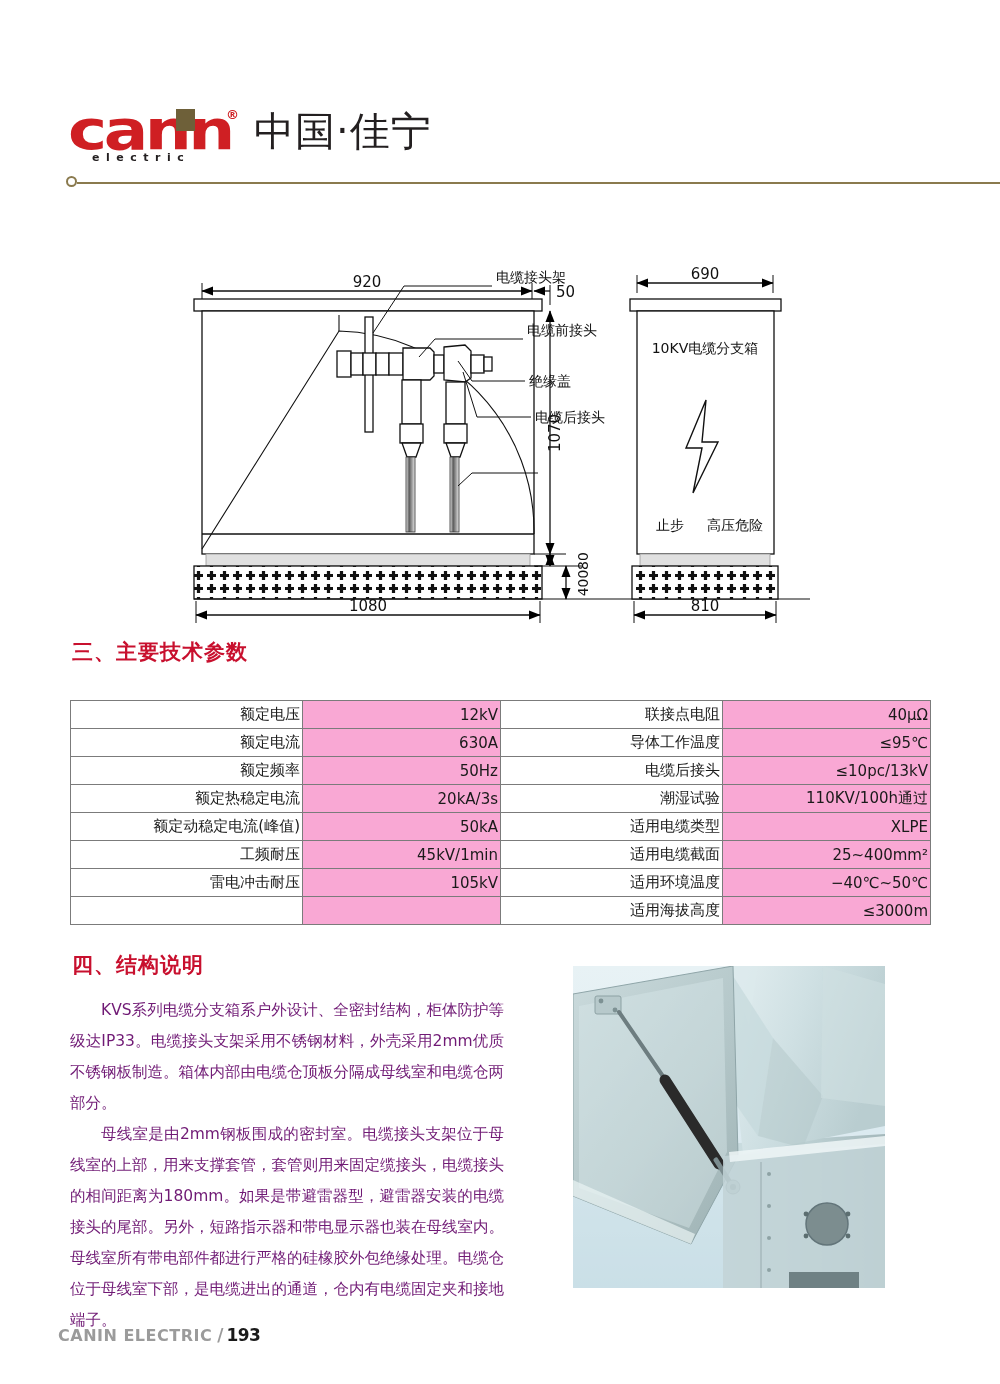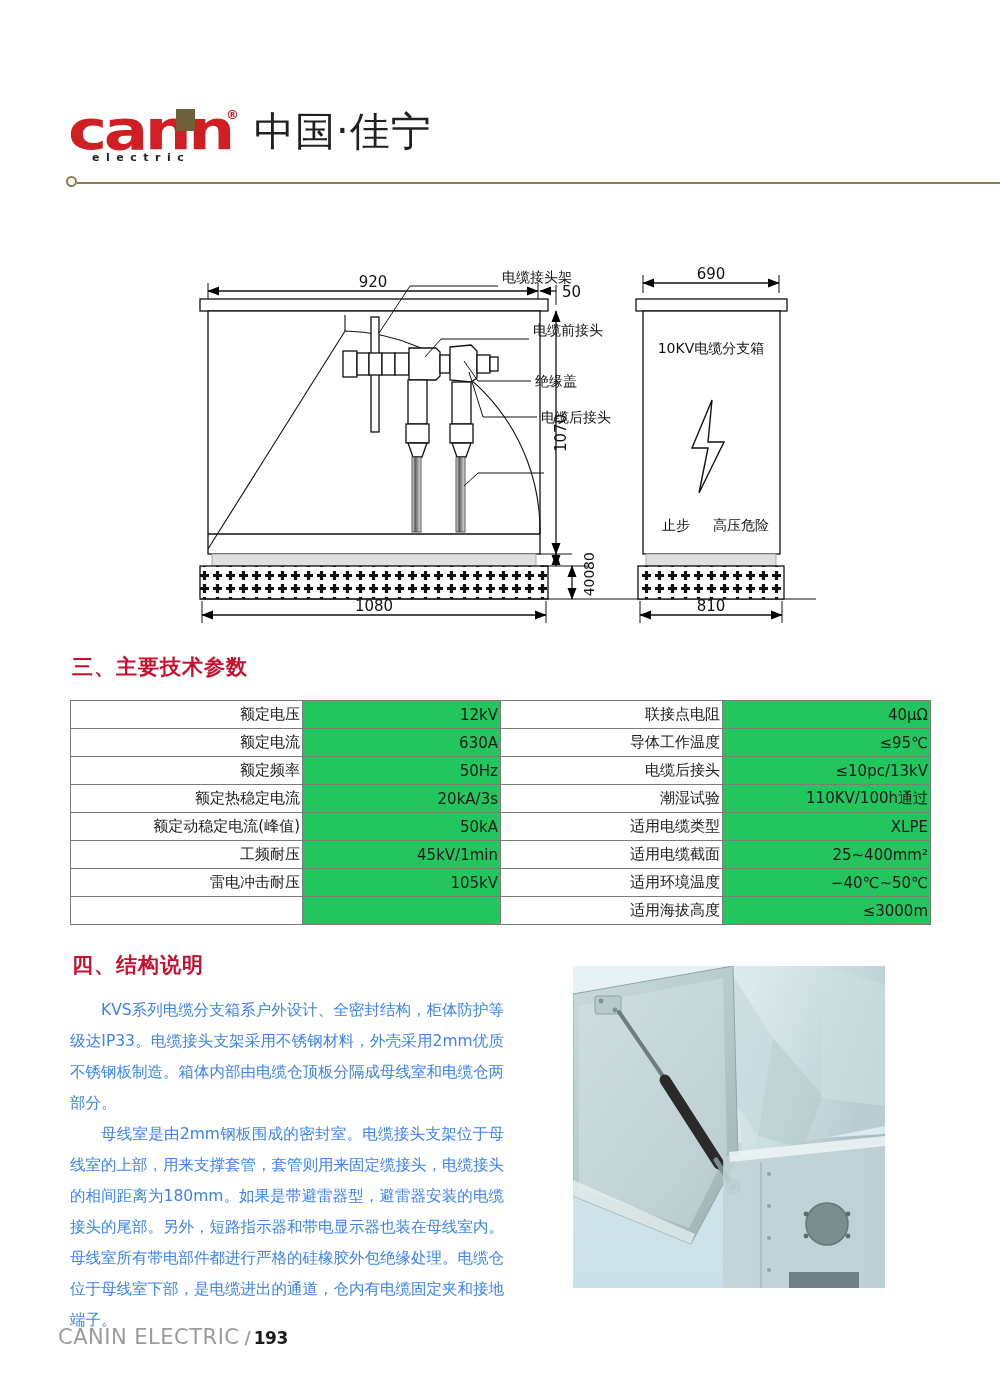--- a/index.html
+++ b/index.html
@@ -97,35 +97,35 @@
     width: 11px; height: 11px;
     border: 2px solid #8a7a4e;
     border-radius: 50%;
     background: #ffffff;
     box-sizing: border-box;
   }
 
   
   .diagram {
     position: absolute;
-    left: 16px; top: 205px;
+    left: 10px; top: 205px;
     width: 960px; height: 430px;
   }
   .diagram svg { display: block; }
 
   
   .sec-heading {
     position: absolute;
     font-size: 21px;
     font-weight: 700;
     color: #c8102e;
     letter-spacing: 1px;
     white-space: nowrap;
   }
-  #heading-params { left: 72px; top: 653px; }
+  #heading-params { left: 72px; top: 638px; }
   #heading-structure { left: 72px; top: 951px; }
 
   
   .spec-table-wrap {
     position: absolute;
     left: 70px; top: 700px;
     width: 860px;
   }
   table.spec {
     border-collapse: collapse;
@@ -136,34 +136,34 @@
     border: 1px solid #7b7b7b;
     height: 25px;
     font-size: 15px;
     text-align: right;
     vertical-align: middle;
     padding: 1px 2px;
     color: #1a1a1a;
     font-weight: 500;
   }
   table.spec td.label { background: #ffffff; }
-  table.spec td.value { background: #22c55e; }
+  table.spec td.value { background: #f9a8d4; }
   .col-a { width: 232px; }
   .col-b { width: 198px; }
   .col-c { width: 222px; }
   .col-d { width: 208px; }
 
   
   .body-text {
     position: absolute;
     left: 70px; top: 995px;
     width: 434px;
     font-size: 15.5px;
     line-height: 31px;
-    color: #3b82f6;
+    color: #701a75;
     text-align: justify;
     font-weight: 500;
   }
   .body-text p {
     margin: 0;
     text-indent: 2em;
   }
 
   
   .photo {
@@ -177,24 +177,24 @@
 
   
   .footer {
     position: absolute;
     left: 58px; top: 1325px;
     display: flex;
     align-items: baseline;
     font-family: "DejaVu Sans", sans-serif;
   }
   .footer-brand {
-    font-size: 21px;
+    font-size: 16px;
     color: #9b9b9b;
     letter-spacing: 0.5px;
-    font-weight: 400;
+    font-weight: 700;
   }
   .footer-slash {
     font-size: 17px;
     color: #9b9b9b;
     margin: 0 3px 0 5px;
     font-weight: 700;
   }
   .footer-page {
     font-size: 17px;
     color: #1a1a1a;

